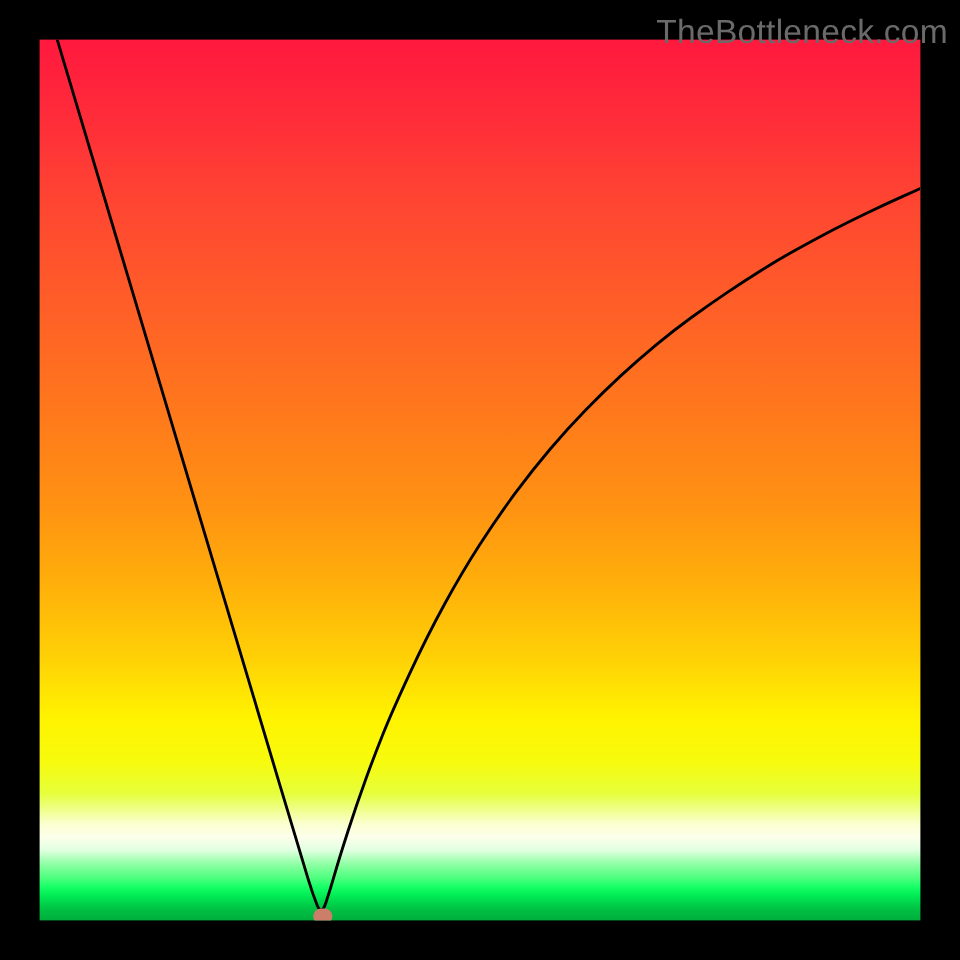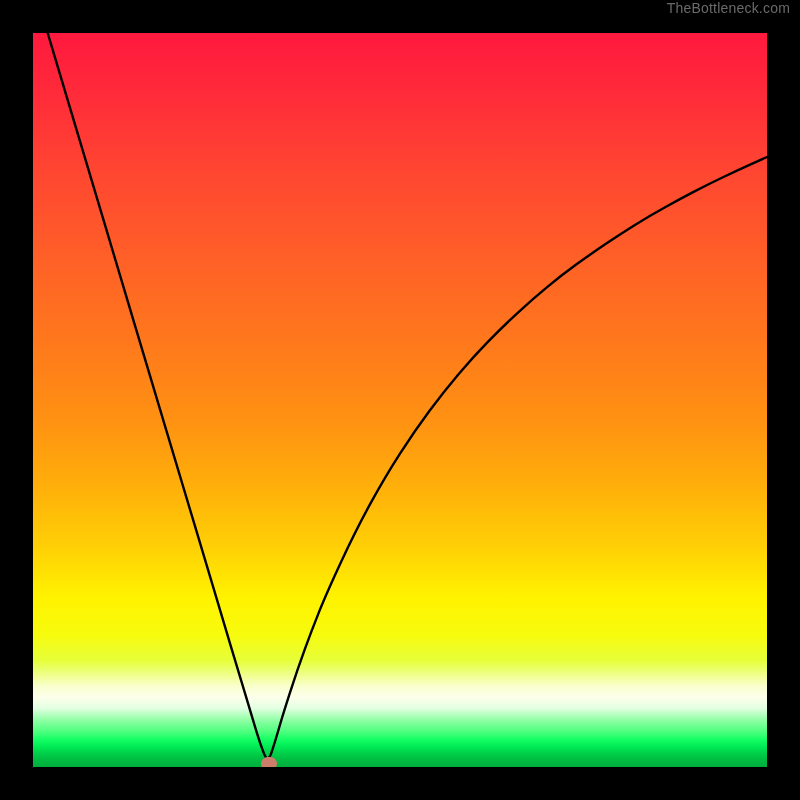--- a/index.html
+++ b/index.html
@@ -47,24 +47,24 @@
       #17ff66 96.2%,
       #00ec55 97.2%,
       #00d44b 98%,
       #00c043 98.8%,
       #00ae3c 100%
     );
     overflow: hidden;
   }
   .watermark {
     position: absolute;
-    top: 0;
+    top: 11px;
     right: 10px;
     color: #6a6a6a;
-    font-size: 14px;
+    font-size: 28px;
     letter-spacing: 0.2px;
     user-select: none;
   }
   svg.curve {
     position: absolute;
     left: 0;
     top: 0;
     width: 734px;
     height: 734px;
   }

